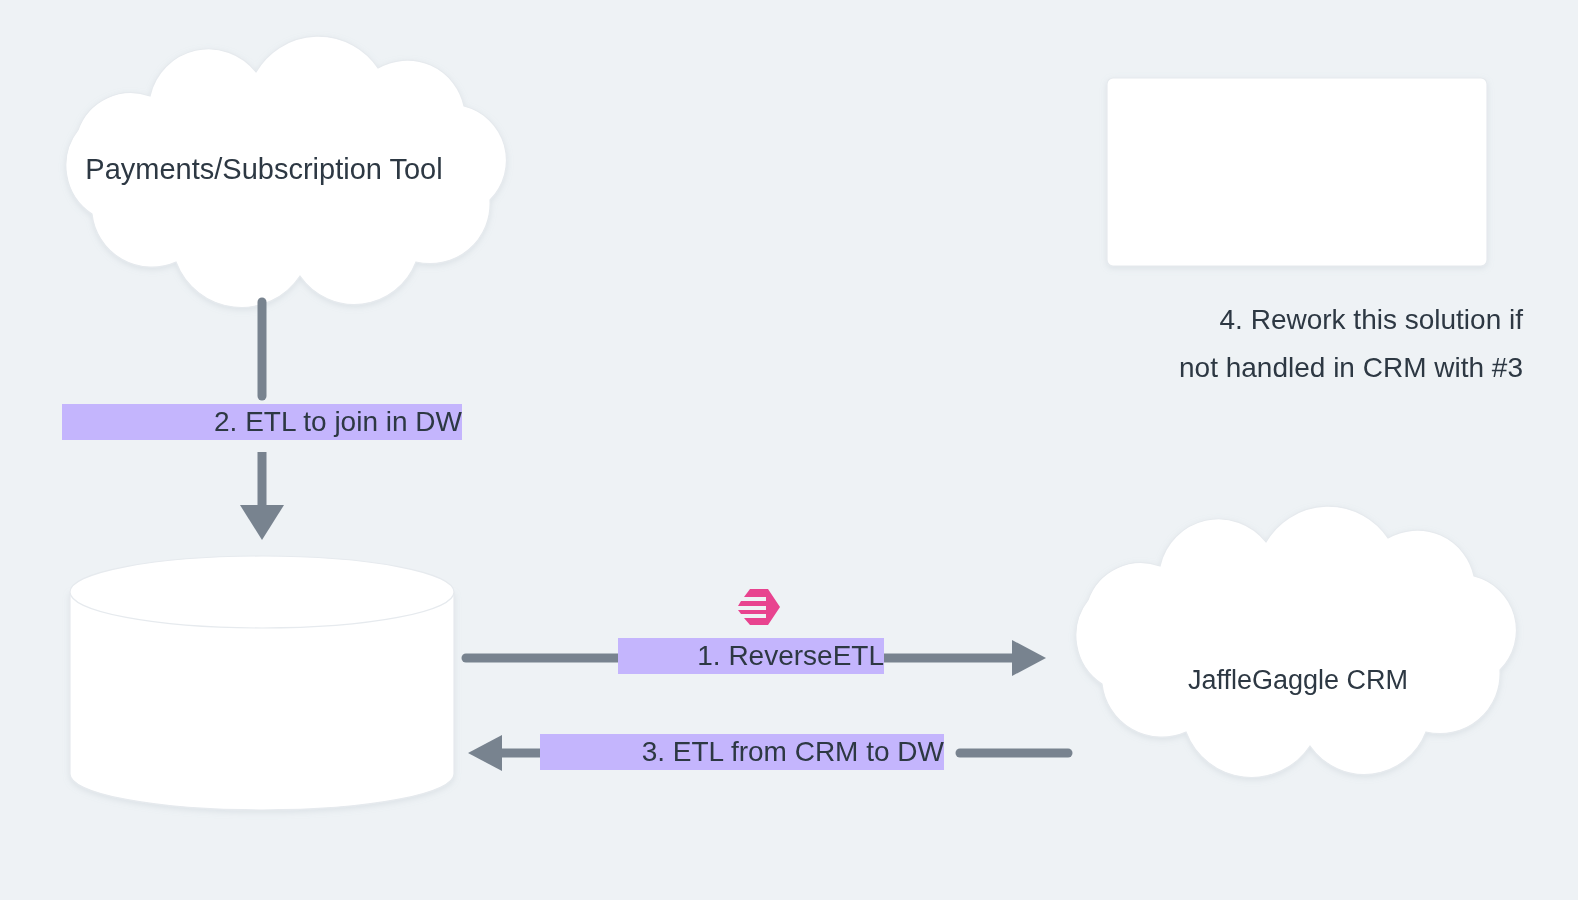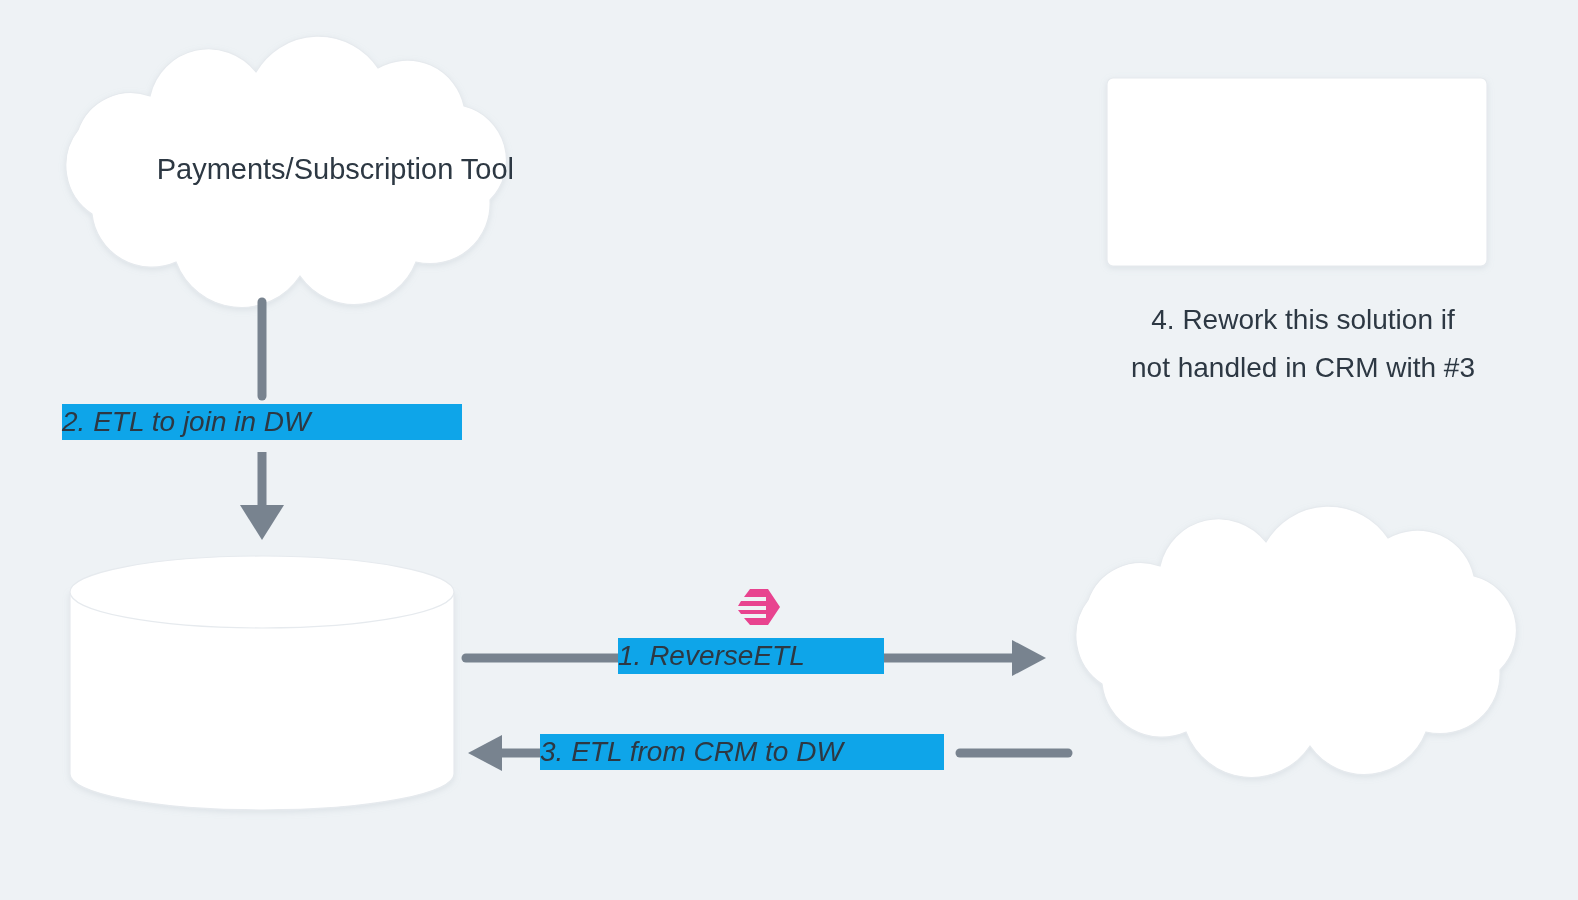--- a/index.html
+++ b/index.html
@@ -22,21 +22,21 @@
   .svg-layer {
     position: absolute;
     top: 0;
     left: 0;
     width: 1578px;
     height: 900px;
   }
   .node-label {
     position: absolute;
     color: #2d3843;
-    text-align: right;
+    text-align: center;
     line-height: 1.35;
     white-space: pre-line;
     pointer-events: none;
   }
   
   #label-payments {
     left: 14px;
     top: 150px;
     width: 500px;
     font-size: 29px;
@@ -56,26 +56,25 @@
   #label-crm {
     left: 1068px;
     top: 662px;
     width: 460px;
     font-size: 27px;
   }
   
   .edge-label {
     position: absolute;
     color: #2d3843;
-    text-align: left;
-    background: #0ea5e9;
+    text-align: right;
+    background: #c4b5fd;
     line-height: 1.3;
     white-space: nowrap;
     pointer-events: none;
-    font-style: italic;
   }
   #edge-label-2 {
     left: 62px;
     top: 404px;
     width: 400px;
     font-size: 28px;
   }
   #edge-label-1 {
     left: 618px;
     top: 638px;
@@ -90,21 +89,21 @@
   }
   
   #annotation-rework {
     position: absolute;
     left: 1083px;
     top: 296px;
     width: 440px;
     font-size: 28px;
     color: #2d3843;
     line-height: 1.7;
-    text-align: center;
+    text-align: right;
     white-space: pre-line;
     pointer-events: none;
   }
   
   #hightouch-logo {
     position: absolute;
     left: 736px;
     top: 587px;
     width: 46px;
     height: 40px;
@@ -185,20 +184,21 @@
   </svg>
 
   <svg id="hightouch-logo" viewBox="0 0 46 40">
     <path d="M14 2 H32 L44 20 L32 38 H14 L8 31 H30 L30 27 H5 L2 23 H30 L30 19 H2 L5 14 H30 L30 10 H8 Z" fill="#e8438f"></path>
   </svg>
 
   <div class="node-label" id="label-payments">Payments/Subscription Tool</div>
 
 
 
+  <div class="node-label" id="label-crm">JaffleGaggle CRM</div>
 
   <div class="edge-label" id="edge-label-2">2. ETL to join in DW</div>
 
   <div class="edge-label" id="edge-label-1">1. ReverseETL</div>
 
   <div class="edge-label" id="edge-label-3">3. ETL from CRM to DW</div>
 
   <div id="annotation-rework">4. Rework this solution if
 not handled in CRM with #3</div>
 

